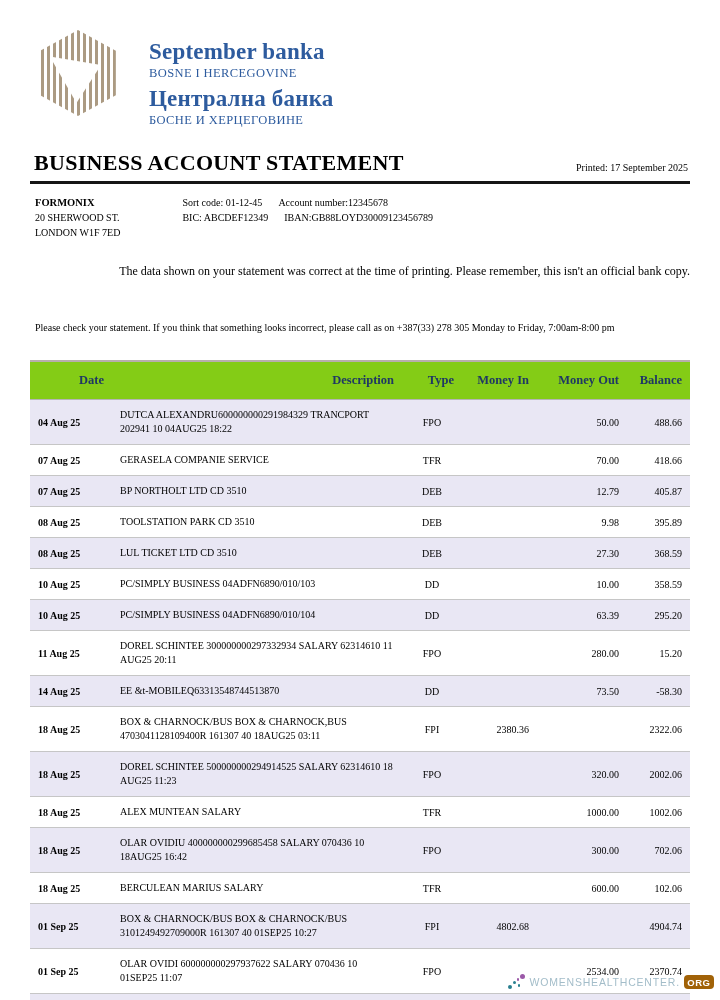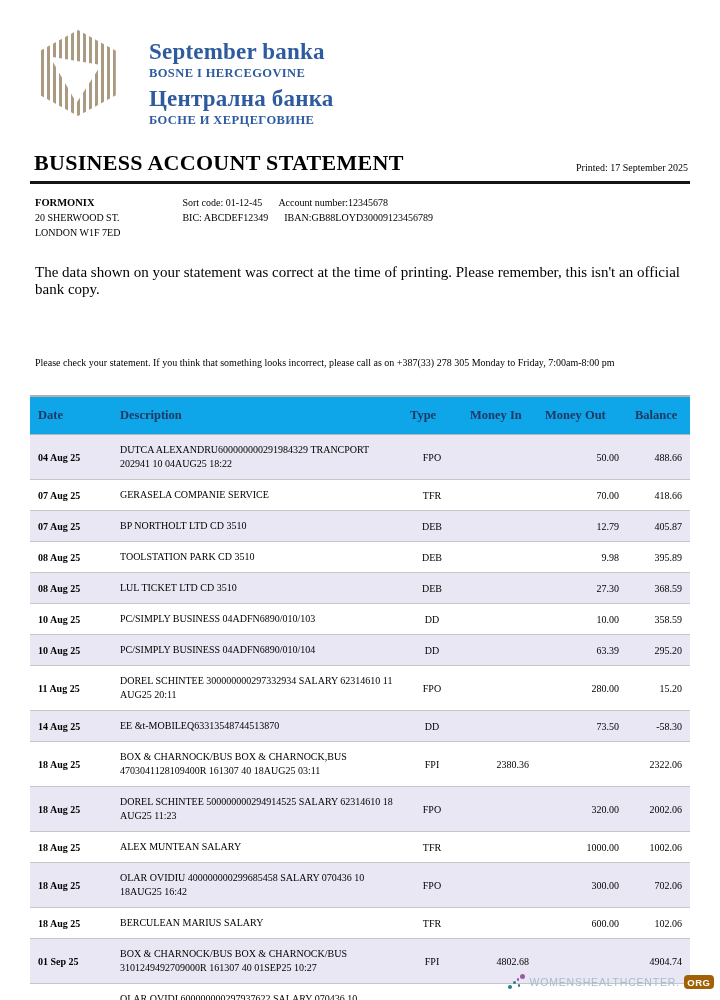--- a/index.html
+++ b/index.html
@@ -16,49 +16,49 @@
     position:absolute; inset:0;
     background:repeating-linear-gradient(90deg,#ab9a82 0 3px,#ffffff 3px 6px);
     clip-path:polygon(50% 0%, 94% 24%, 94% 76%, 50% 100%, 6% 76%, 6% 24%);
   }
   .logo-tri {
     position:absolute; left:16%; top:28%; width:62%; height:58%;
     background:#fff; clip-path:polygon(2% 5%, 98% 22%, 52% 98%);
   }
   .bank-names { margin-top:10px; line-height:1.05; }
   .bank-name { font-size:23px; color:#2d5b9e; font-weight:600; letter-spacing:0.2px; }
-  .bank-sub  { font-size:12.5px; color:#2d5b9e; font-weight:bold; letter-spacing:0.4px; margin-top:3px; }
+  .bank-sub  { font-size:12.5px; color:#2d5b9e; font-weight:normal; letter-spacing:0.4px; margin-top:3px; }
   .bank-name.cyr { margin-top:7px; }
   
   .title-row {
     margin:22px 30px 0 30px; padding:0 2px 5px 4px;
     display:flex; justify-content:space-between; align-items:flex-end;
     border-bottom:3px solid #151515;
   }
   .doc-title { font-size:22px; font-weight:bold; letter-spacing:0.3px; }
   .printed   { font-size:10px; padding-bottom:3px; }
   
   .account-block { display:flex; margin:11px 30px 0 35px; gap:62px; font-size:10px; }
   .holder-name { font-weight:bold; font-size:10.5px; }
   .holder div, .acct-details div { line-height:1.5; }
   .acct-details .pair span { margin-right:16px; }
   
-  .note1 { margin:24px 30px 0 35px; font-size:15px; }
-  .note2 { margin:59px 30px 0 35px; font-size:10px; }
+  .note1 { margin:24px 30px 0 35px; font-size:12px;text-align:right; }
+  .note2 { margin:43px 30px 0 35px; font-size:10px; }
   
   table.stmt {
     margin:27px 30px 0 30px; width:660px;
     border-collapse:collapse; table-layout:fixed;
     border-top:2px solid #b8afac;
   }
   table.stmt th {
-    background:#0ea5e9; color:#1f3864;
+    background:#84cc16; color:#1f3864;
     font-size:12.5px; font-weight:bold;
     padding:11px 8px; border-bottom:1.5px solid #b5b5b5;
-    text-align:left;
+    text-align:right;
   }
   table.stmt td {
     font-size:10px; padding:8px 8px;
     border-bottom:1px solid #c6c6c6; vertical-align:middle;
     word-wrap:break-word;
   }
   tbody tr:nth-child(odd) { background:#e9e7f4; }
   .w-date  { width:82px; }  .w-desc { width:290px; } .w-type { width:60px; }
   .w-min   { width:75px; }  .w-mout { width:90px; }  .w-bal  { width:63px; }
   .col-date { font-weight:bold; font-size:10.5px; white-space:nowrap; }

